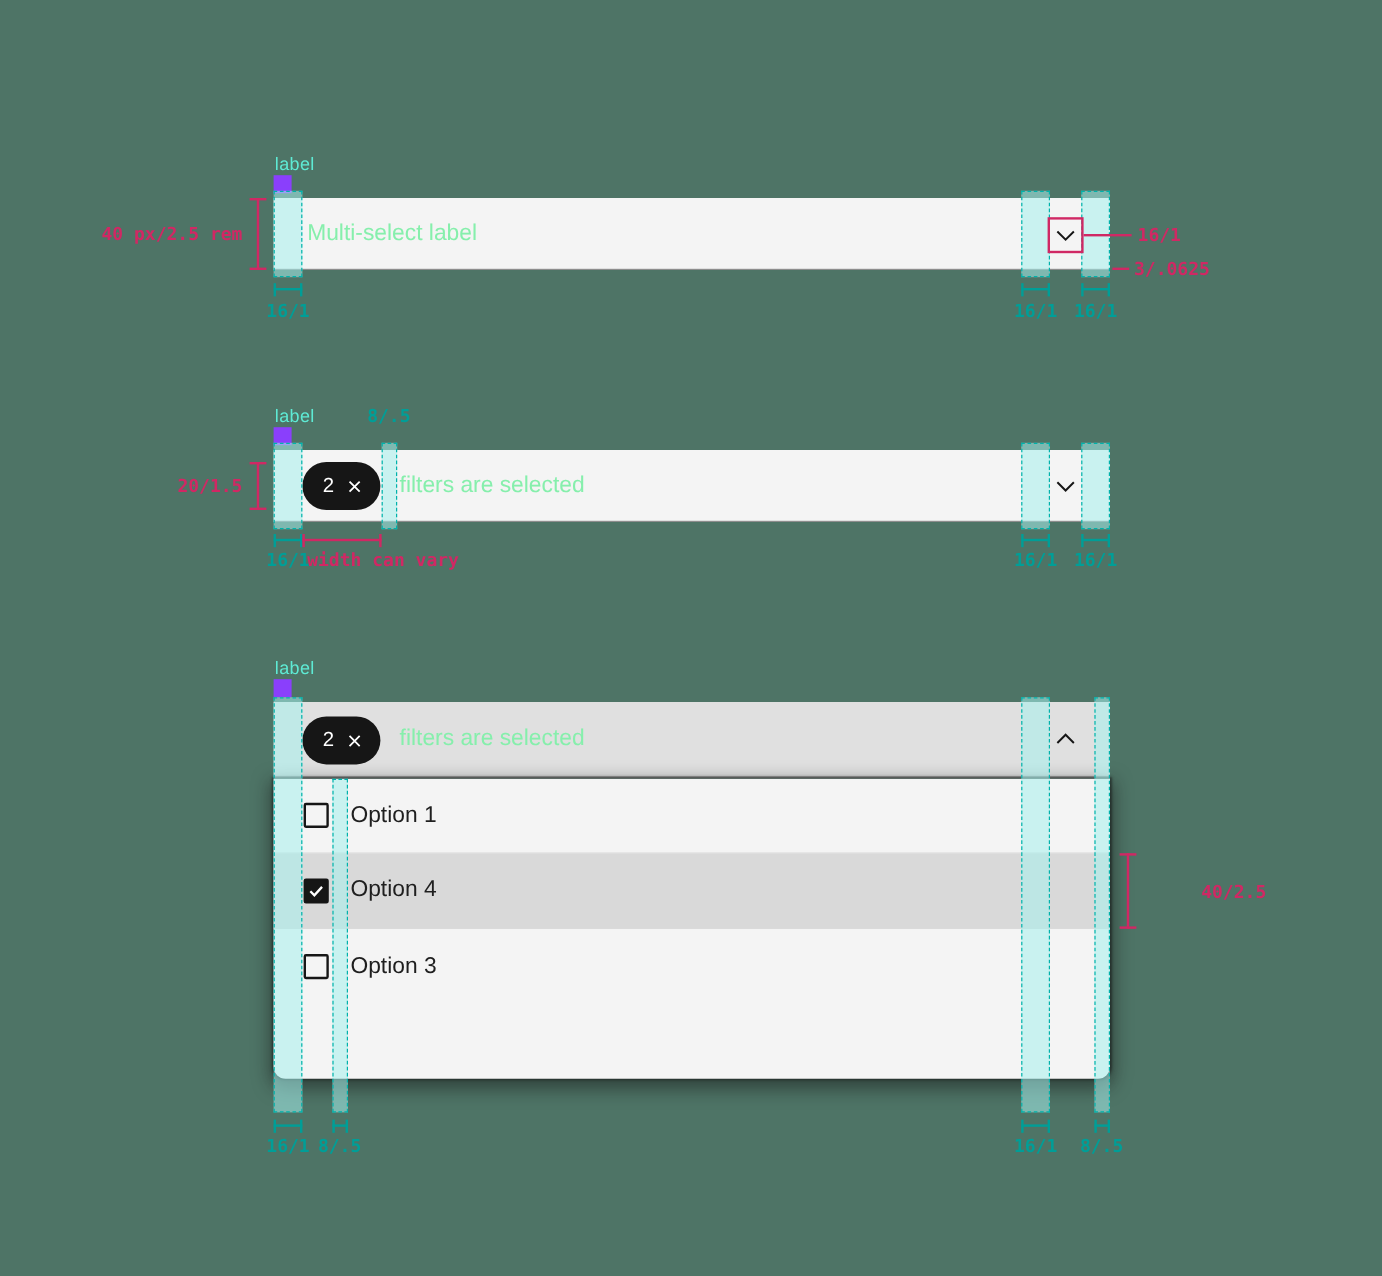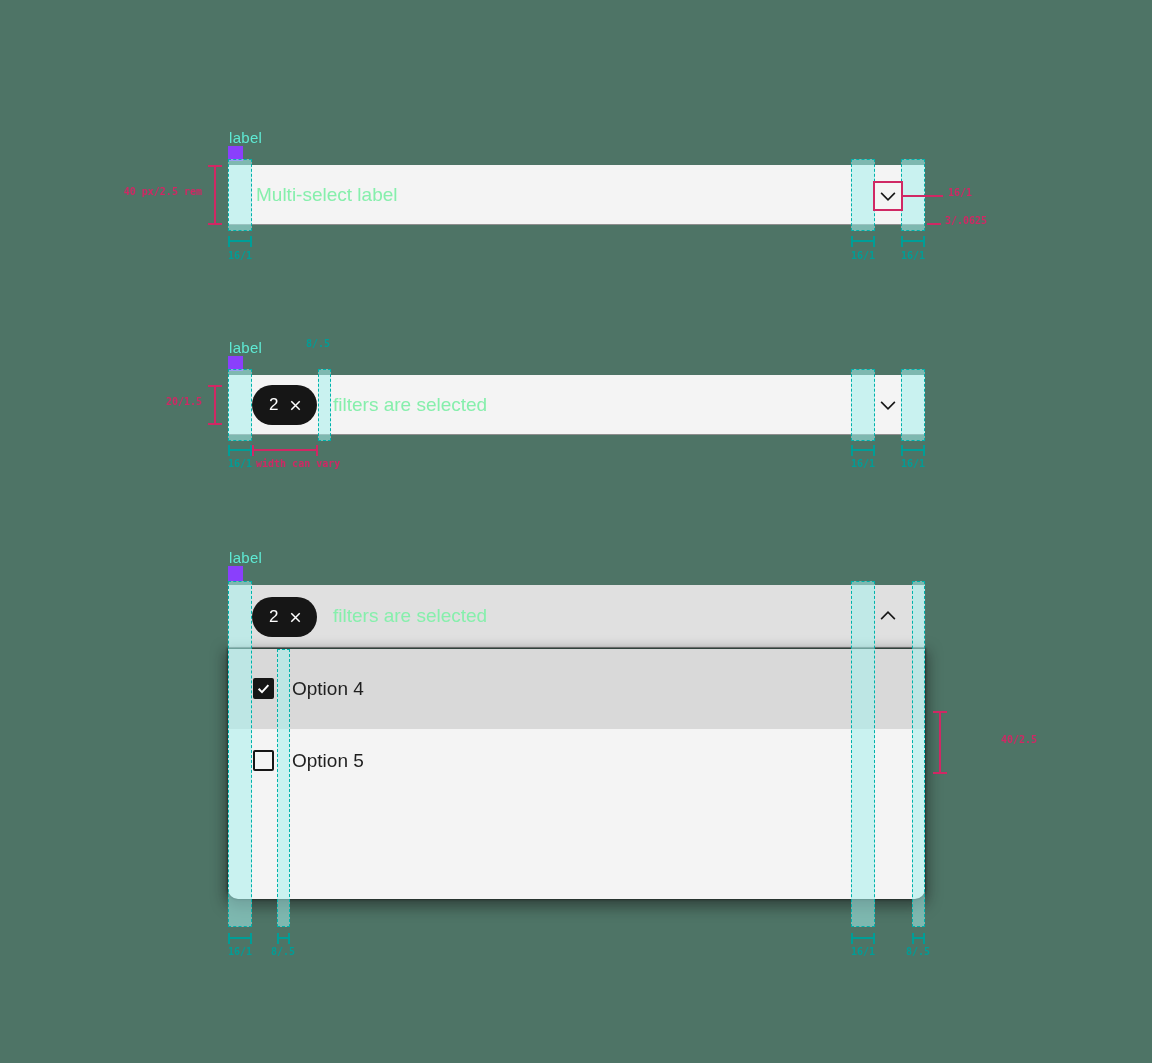--- a/index.html
+++ b/index.html
@@ -1,21 +1,21 @@
 <!DOCTYPE html>
 <html><head>
 <meta charset="utf-8">
 <style>
   *{margin:0;padding:0;box-sizing:border-box}
   html,body{width:1152px;height:1063px}
   body{position:relative;background:#4e7466;font-family:"Liberation Sans",sans-serif;overflow:hidden}
   .field{position:absolute;background:#f4f4f4;border-bottom:1px solid #8d8d8d}
   .ftext{position:absolute;font-size:19px;color:#86efac;white-space:nowrap;z-index:2}
   .stripe{position:absolute;background:rgba(166,240,237,.55);border:1px dashed #00b2ab;z-index:5}
-  .ann{position:absolute;font-family:"DejaVu Sans Mono",monospace;font-weight:700;font-size:10px;z-index:7;white-space:nowrap}
+  .ann{position:absolute;font-family:"DejaVu Sans Mono",monospace;font-weight:700;font-size:15px;z-index:7;white-space:nowrap}
   .teal{color:#009e97}
   .pink{color:#d02864}
   .center{text-align:center}
   .right{text-align:right}
   .swatch{position:absolute;width:15px;height:15px;background:#8a3ffc;z-index:4}
   .swatch-label{position:absolute;font-size:15px;color:#5eead4;z-index:4;letter-spacing:.3px}
   .tag{position:absolute;height:40px;border-radius:20px;background:#161616;display:flex;align-items:center;gap:10px;padding:0 14px 0 17px;z-index:2}
   .tag-count{color:#fff;font-size:17px}
   .tag-close{display:flex;align-items:center;justify-content:center}
   .chev{position:absolute;width:24px;height:24px;display:flex;align-items:center;justify-content:center;z-index:2}
@@ -158,31 +158,35 @@
   </span>
 </div>
 <div class="ftext" style="left:333px;top:605px">filters are selected</div>
 <div class="chev" style="left:876px;top:604px">
   <svg width="20" height="20" viewBox="0 0 16 16">
       <path d="M2.5 10.5 8 5l5.5 5.5" fill="none" stroke="#161616" stroke-width="1.3"></path>
     </svg>
 </div>
 
 <div class="menu">
-  <div class="mrow selected" style="height:80px">
+  <div class="mrow" style="height:62px">
+    <span class="cbx"></span>
+    <span class="olabel">Option 1</span>
+  </div>
+  <div class="mrow selected" style="height:63px">
     <span class="cbx checked">
       <svg width="13" height="11" viewBox="0 0 12 10">
           <path d="M1.5 5.2 4.6 8.3 10.5 1.8" fill="none" stroke="#fff" stroke-width="1.8"></path>
         </svg>
     </span>
     <span class="olabel">Option 4</span>
   </div>
   <div class="mrow" style="height:63px">
     <span class="cbx"></span>
-    <span class="olabel">Option 5</span>
+    <span class="olabel">Option 3</span>
   </div>
 </div>
 
 <div class="stripe" style="left:228px;top:581px;width:24px;height:346px"></div>
 <div class="stripe" style="left:277px;top:649px;width:13px;height:278px"></div>
 <div class="stripe" style="left:851px;top:581px;width:24px;height:346px"></div>
 <div class="stripe" style="left:912px;top:581px;width:13px;height:346px"></div>
 
 <div class="vm" style="left:933px;top:711px;height:63px">
     <span class="bar"></span>

